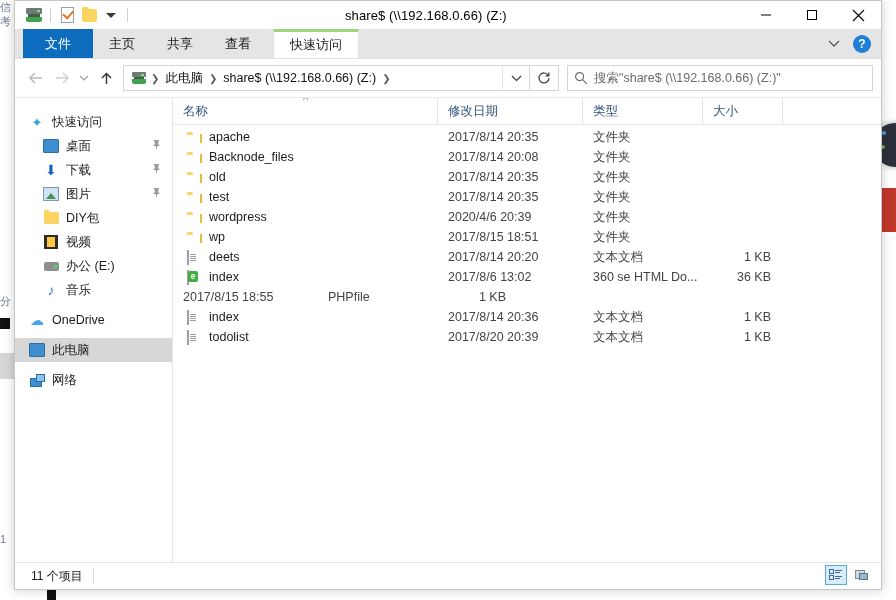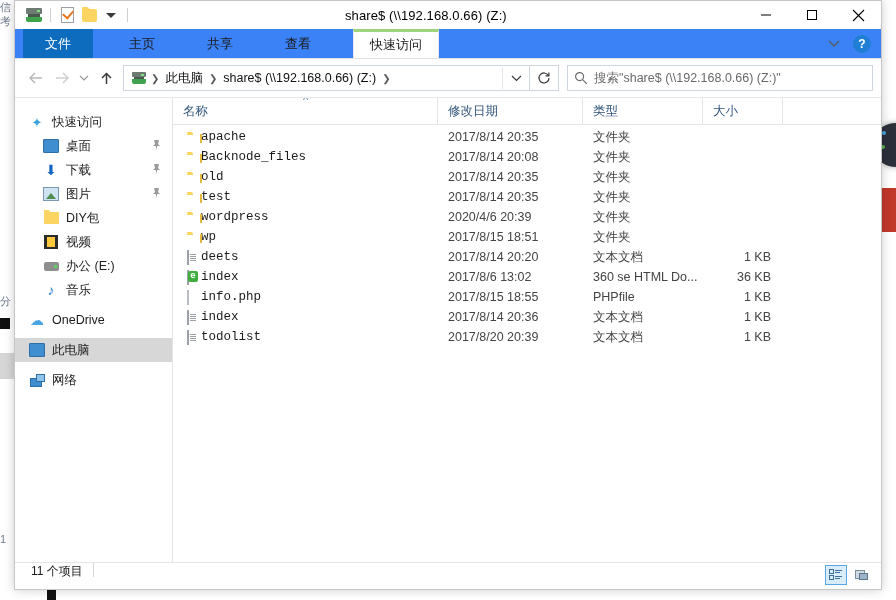--- a/index.html
+++ b/index.html
@@ -159,25 +159,24 @@
     left: 222px; top: 0;
     width: 94px; height: 28px;
     background: #bde6a0;
     display: flex; align-items: center; justify-content: center;
     font-size: 13px; color: #1b1b1b;
   }
 
   
   .tabrow {
     height: 29px;
-    background: #3b82f6;
+    background: #e5e5e5;
     display: flex; align-items: stretch;
     position: relative;
     flex: none;
-    gap: 20px;
   }
   .tab {
     display: flex; align-items: center; justify-content: center;
     font-size: 13px; color: #1b1b1b;
     padding: 0 16px;
     height: 29px;
     box-sizing: border-box;
   }
   .tab.file {
     background: #0d6cbd; color: #fff;
@@ -354,23 +353,23 @@
     position: absolute; left: 130px; top: -4px;
     font-size: 11px; color: #5b84ab;
   }
   .rows { flex: 1; overflow: hidden; padding-top: 2px; }
   .row {
     height: 20px;
     display: flex; align-items: center;
     font-size: 12.5px; color: #1b1b1b;
   }
   .cell-name {
-    width: 265px; display: flex; align-items: center; 
+    width: 265px; display: flex; align-items: center; gap: 8px;
     padding-left: 14px; box-sizing: border-box;
-    white-space: nowrap; overflow: hidden; font-family: Liberation Mono, monospace;
+    white-space: nowrap; overflow: hidden;
   }
   .cell-date { width: 145px; padding-left: 10px; box-sizing: border-box; color: #444; }
   .cell-type { width: 120px; padding-left: 10px; box-sizing: border-box; color: #444; white-space: nowrap; overflow: hidden; }
   .cell-size { width: 80px; padding-right: 12px; box-sizing: border-box; text-align: right; color: #444; }
 
   .fi { width: 14px; height: 15px; flex: none; position: relative; }
   .fi-folder { width: 15px; height: 12px; background: #fcd462; border-radius: 1px; }
   .fi-folder:before { content:""; position:absolute; left:0; top:2px; width:6px; height:3px; background:#fcd462; border-radius:1px 2px 0 0; }
   .fi-folder:after { content:""; position:absolute; right:-1px; top:4px; width:2px; height:9px; background:#e8b93f; }
   .fi-text { width: 12px; height: 15px; background: #fff; border: 1px solid #9aa0a6; }
@@ -385,21 +384,21 @@
     content:"e"; position:absolute; left:1px; top:1px;
     width:10px; height:11px; background:#3fae3f; color:#fff;
     font-size:9px; font-weight:bold; text-align:center; line-height:11px;
     border-radius: 2px;
   }
 
   
   .statusbar {
     height: 26px;
     border-top: 1px solid #e4e4e4;
-    display: flex; align-items: flex-start;
+    display: flex; align-items: center;
     padding-left: 16px;
     font-size: 12px; color: #1b1b1b;
     background: #fff;
     flex: none;
     position: relative;
   }
   .status-sep { width: 1px; height: 14px; background: #d8d8d8; margin-left: 10px; }
   .view-toggles {
     position: absolute; right: 8px; top: 2px;
     display: flex; gap: 4px; align-items: center;
@@ -791,24 +790,20 @@
             <div class="cell-name">
               <span class="fi"><span class="fi-html"></span></span>
               <span>index</span>
             </div>
             <div class="cell-date">2017/8/6 13:02</div>
             <div class="cell-type">360 se HTML Do...</div>
             <div class="cell-size">36 KB</div>
           </div>
 
           <div class="row">
-            <div class="cell-name">
-              <span class="fi"><span class="fi-blank"></span></span>
-              <span>info.php</span>
-            </div>
             <div class="cell-date">2017/8/15 18:55</div>
             <div class="cell-type">PHPfile</div>
             <div class="cell-size">1 KB</div>
           </div>
 
           <div class="row">
             <div class="cell-name">
               <span class="fi"><span class="fi-text"></span></span>
               <span>index</span>
             </div>

